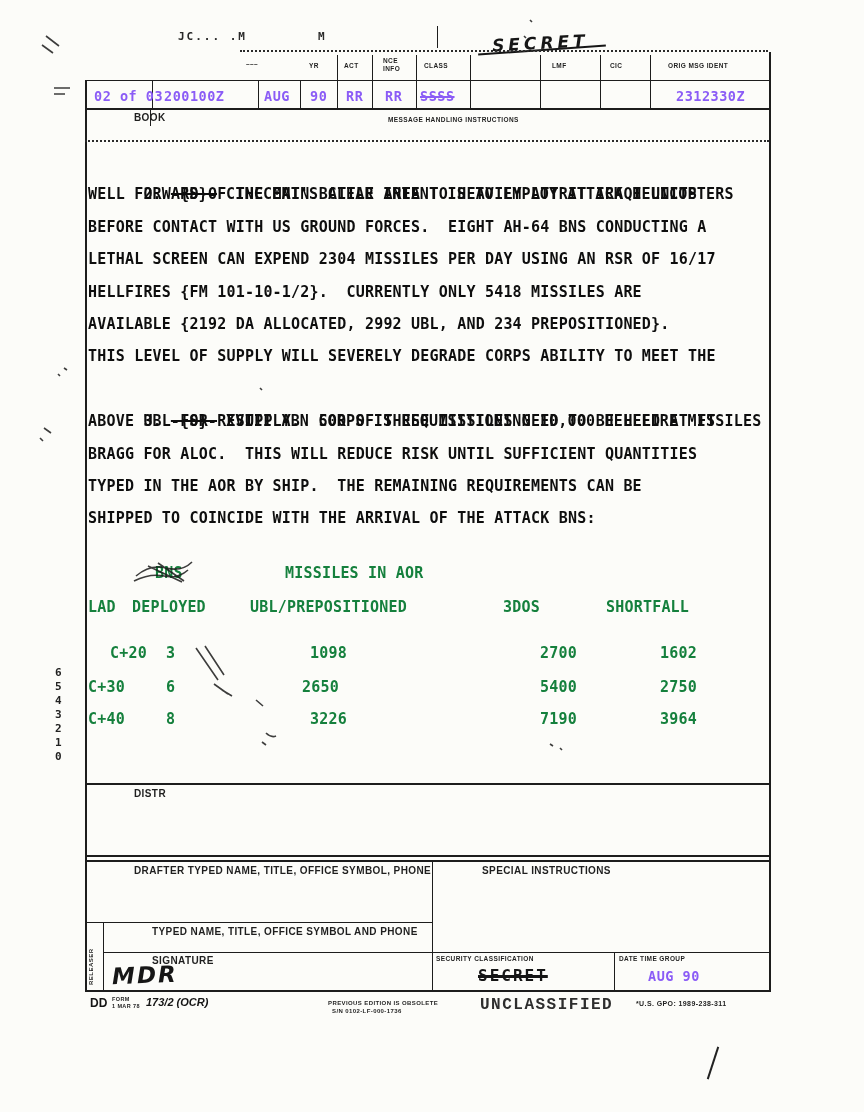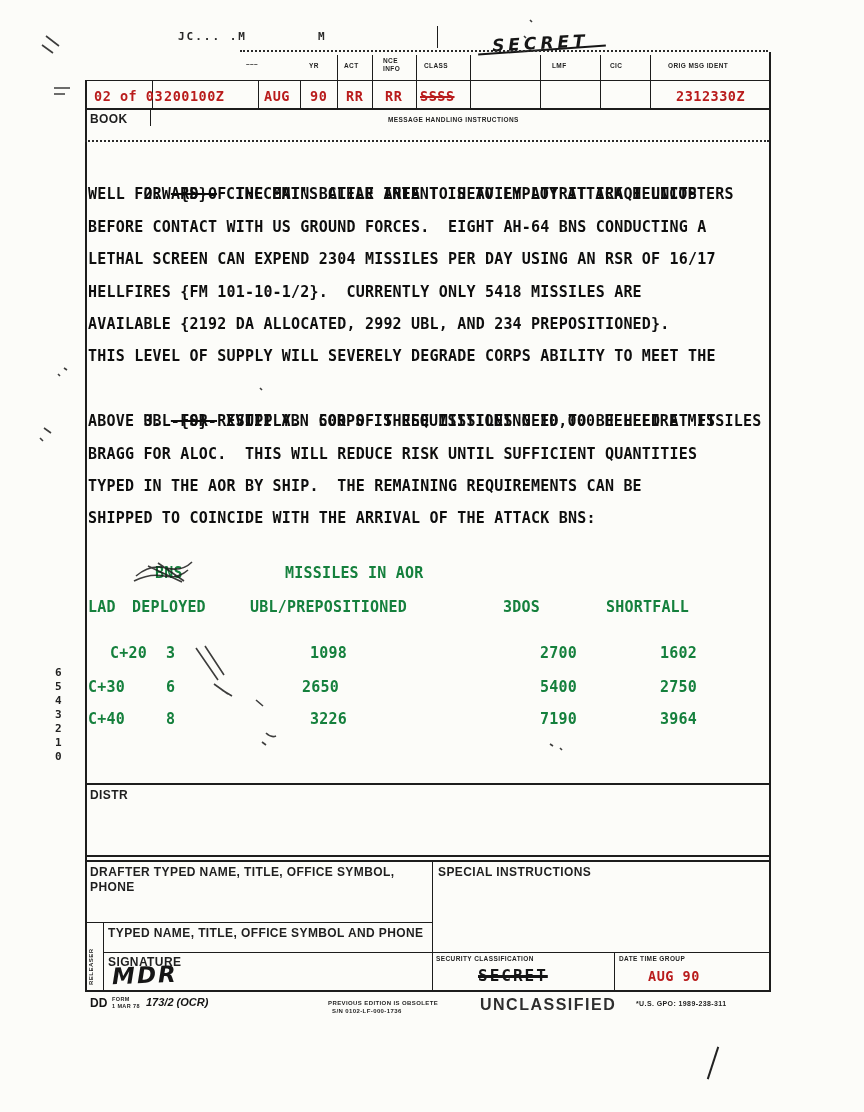--- a/index.html
+++ b/index.html
@@ -13,25 +13,25 @@
   .hline{position:absolute;height:2px;background:#1d1d1d;}
   .hline.thin{height:1px;}
   .hline.dotted{height:0;background:none;border-top:2px dotted #2a2a2a;}
   .vline{position:absolute;width:2px;background:#1d1d1d;}
   .vline.thin{width:1px;}
   
   .t{
     position:absolute;font:600 6.5px/1.25 "Liberation Sans",sans-serif;
     letter-spacing:.4px;color:#1f1f1f;text-transform:uppercase;white-space:pre-line;
   }
-  .t.md{font-size:12px;}
+  .t.md{font-size:10px;margin-left:44px;}
   
   .hv{
     position:absolute;font:700 13.5px/1 "DejaVu Sans Mono",monospace;
-    letter-spacing:.5px;color:#b91c1c;white-space:pre;
+    letter-spacing:.5px;color:#8b5cf6;white-space:pre;
   }
   
   .msg{position:absolute;left:88px;top:146px;width:676px;}
   .line{
     white-space:pre-wrap;font:700 15px/32.4px "DejaVu Sans Mono",monospace;
     letter-spacing:.2px;color:#0e0e0e;height:32.4px;
   }
   .strike{text-decoration:line-through;text-decoration-thickness:2.4px;}
   .clsmark{margin:0 9px;}
   
@@ -58,21 +58,21 @@
   }
   .vtext{
     position:absolute;font:600 6px "Liberation Sans",sans-serif;
     letter-spacing:.5px;color:#1f1f1f;writing-mode:vertical-rl;transform:rotate(180deg);
   }
   .margin-digits{
     position:absolute;left:55px;top:666px;font:700 11px/14px "DejaVu Sans Mono",monospace;
     color:#222;white-space:pre-line;text-align:center;
   }
   .stamp{
-    position:absolute;font-family:Liberation Sans, sans-serif;font-weight:600;
+    position:absolute;font-family:Liberation Mono, monospace;font-weight:600;
     letter-spacing:1.5px;color:#2e2e2e;
   }
   .struck-secret{
     font:700 16px "DejaVu Sans Mono",monospace;letter-spacing:2px;
     text-decoration:line-through;text-decoration-thickness:2.6px;
   }
   svg.artifacts{position:absolute;left:0;top:0;pointer-events:none;}
 </style>
 </head>
 <body>

